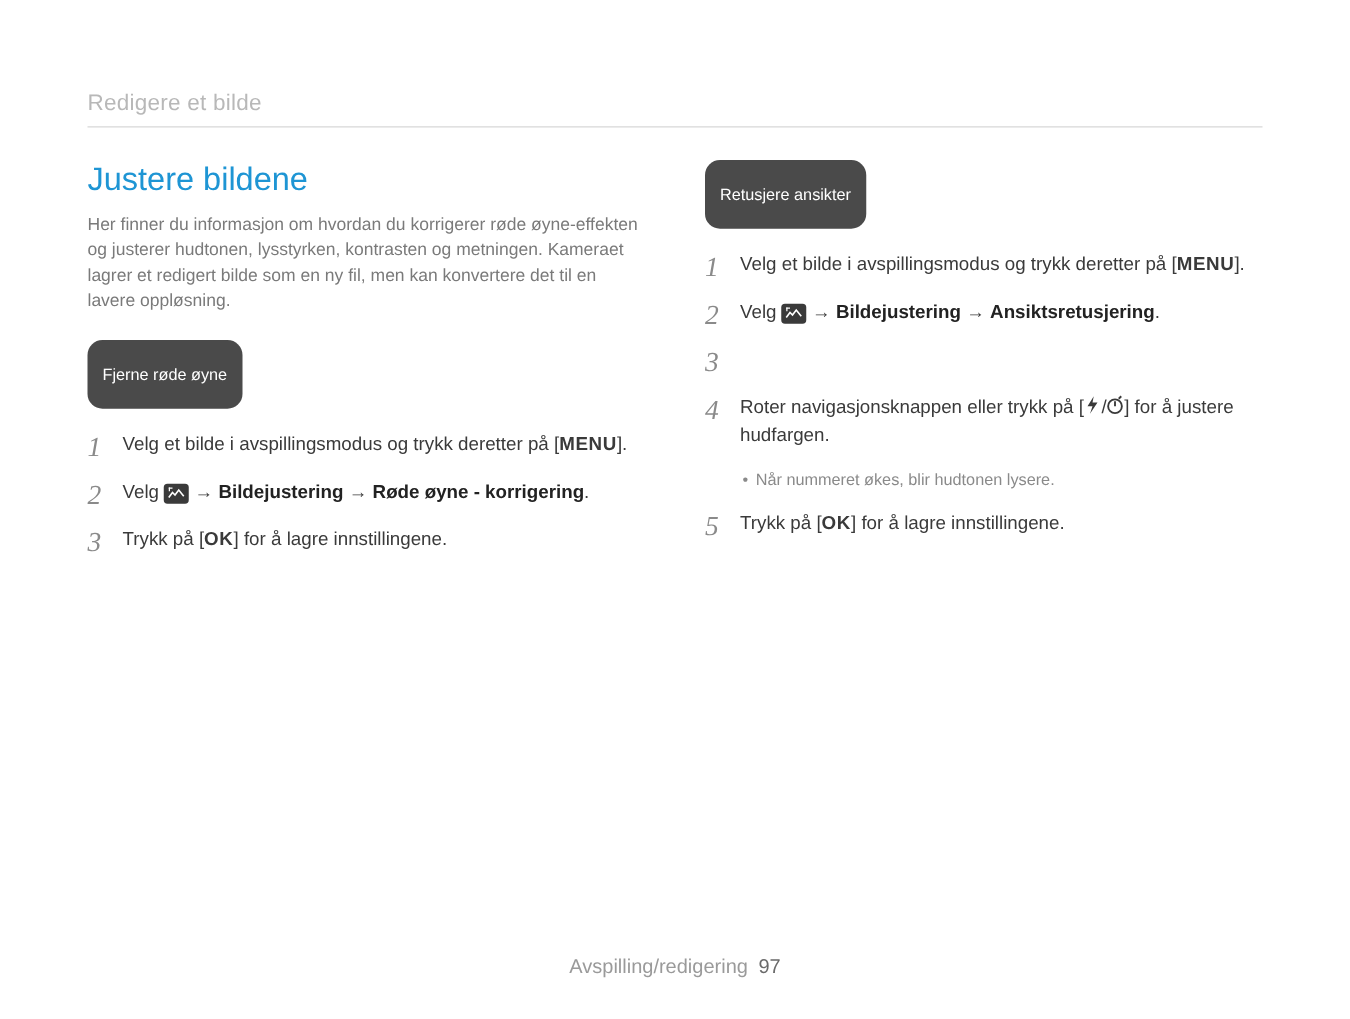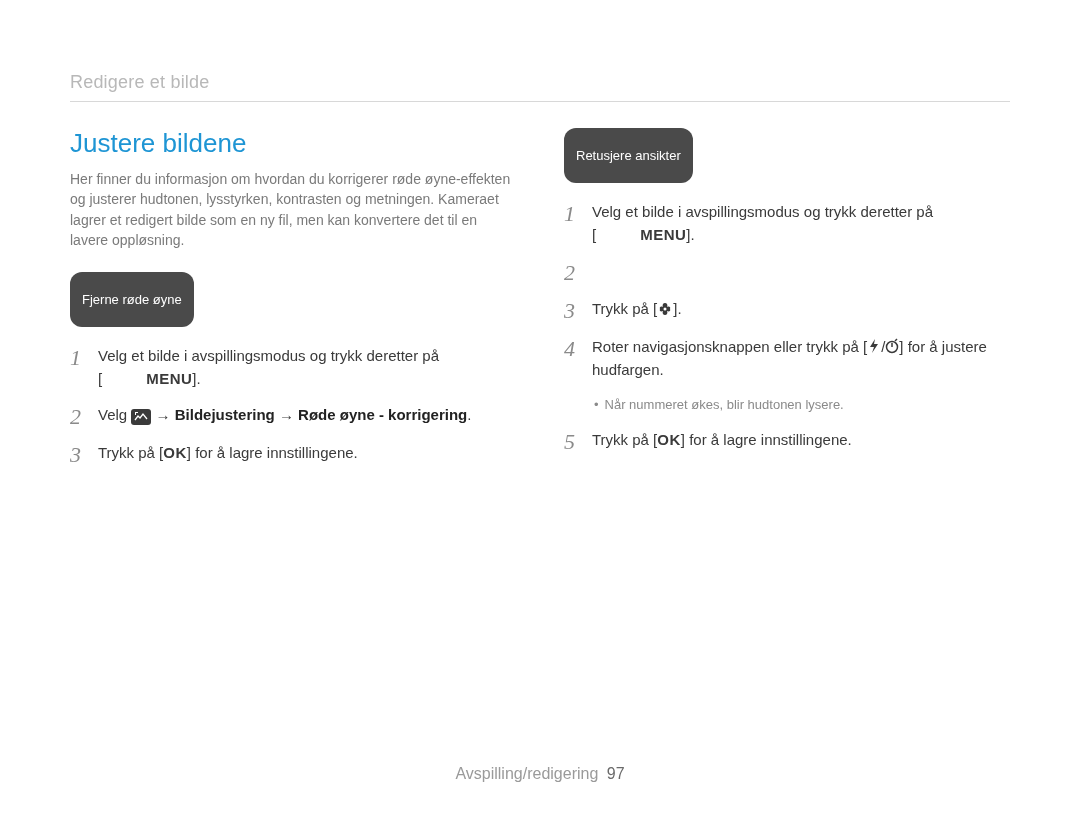--- a/index.html
+++ b/index.html
@@ -70,21 +70,20 @@
     line-height: 1;
     min-width: 18px;
     padding-top: 2px;
   }
   .step-body { flex: 1; }
   .strong { font-weight: bold; color: #222; }
   .menu-label {
     font-weight: bold;
     font-family: Arial, sans-serif;
     letter-spacing: 0.5px;
-    padding-left: 44px;
   }
   .ok-label { font-weight: bold; letter-spacing: 0.5px; }
   .icon-edit {
     display: inline-flex;
     vertical-align: -3px;
     width: 20px; height: 16px;
     background: #3a3a3a;
     border-radius: 3px;
     align-items: center; justify-content: center;
   }
@@ -173,32 +172,33 @@
 
       <div class="step">
         <div class="step-num">1</div>
         <div class="step-body">
           <span>Velg et bilde i avspillingsmodus og trykk deretter på [</span><span class="menu-label">MENU</span><span>].</span>
         </div>
       </div>
 
       <div class="step">
         <div class="step-num">2</div>
+        <div class="step-body">
+          <span>Velg </span><span class="icon-edit">
+              <svg viewBox="0 0 14 12">
+                <path d="M1 9 L4 5 L6 7 L9 3 L13 8" stroke="#fff" stroke-width="1.3" fill="none"></path>
+                <rect x="1" y="1" width="3" height="1" fill="#fff"></rect>
+                <rect x="1" y="1" width="1" height="3" fill="#fff"></rect>
+              </svg>
+            </span><span> → </span><span class="strong">Bildejustering</span><span> → </span><span class="strong">Ansiktsretusjering</span><span>.</span>
+        </div>
       </div>
 
       <div class="step">
         <div class="step-num">3</div>
-        <div class="step-body">
-          <span>Trykk på [</span><span class="icon-macro">
-              <svg viewBox="0 0 16 16">
-                <path d="M8 2 C6 2 5 4 6 6 C4 5 2 6 3 8 C2 10 4 11 6 10 C5 12 6 14 8 14 C10 14 11 12 10 10 C12 11 14 10 13 8 C14 6 12 5 10 6 C11 4 10 2 8 2 Z" fill="#3a3a3a"></path>
-                <circle cx="8" cy="8" r="1.5" fill="#fff"></circle>
-              </svg>
-            </span><span>].</span>
-        </div>
       </div>
 
       <div class="step">
         <div class="step-num">4</div>
         <div class="step-body">
           <span>Roter navigasjonsknappen eller trykk på [</span><span class="icon-flash">
               <svg viewBox="0 0 14 16">
                 <path d="M8 1 L3 9 L7 9 L5 15 L11 6 L7 6 Z" fill="#3a3a3a"></path>
               </svg>
             </span><span>/</span><span class="icon-timer">

